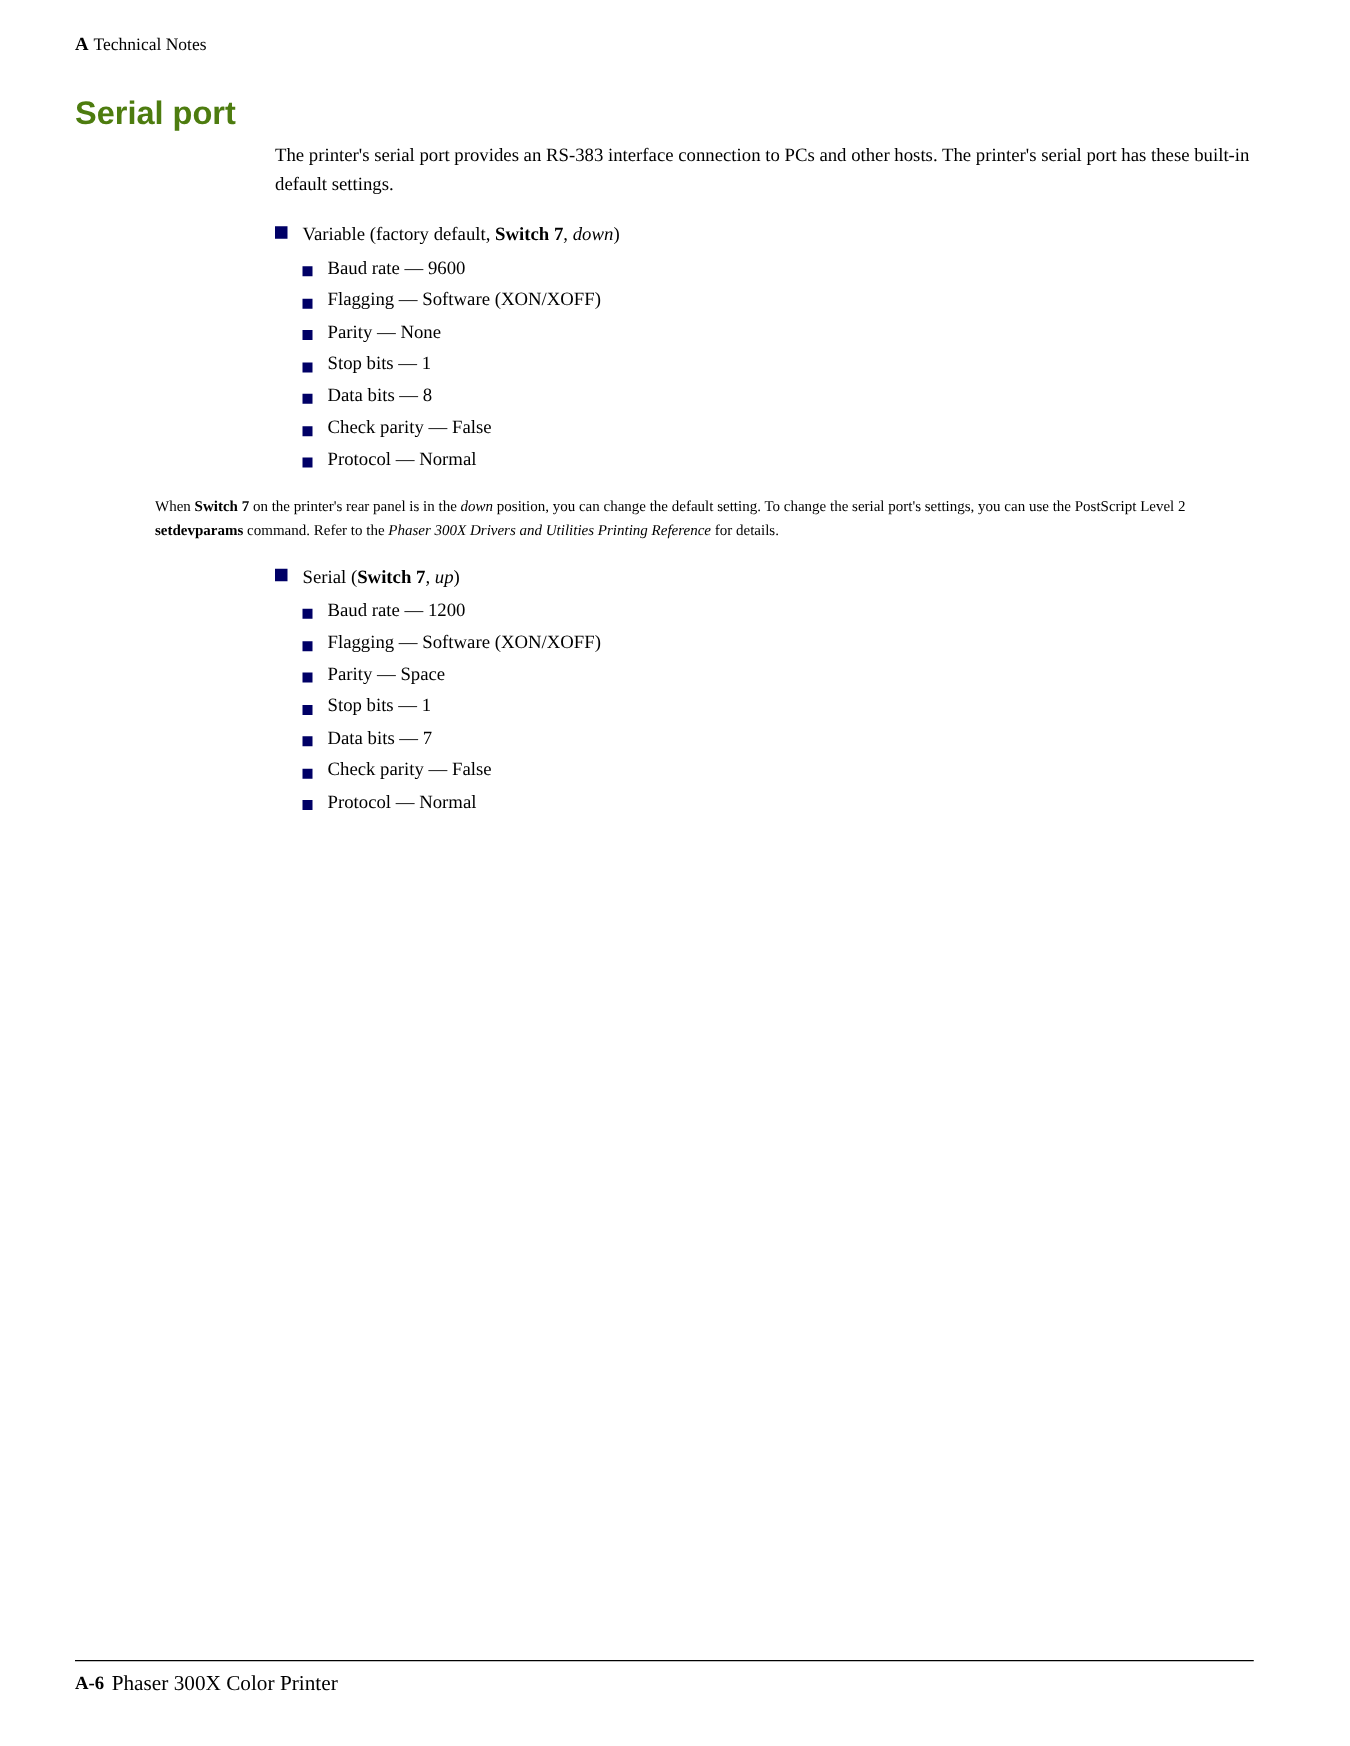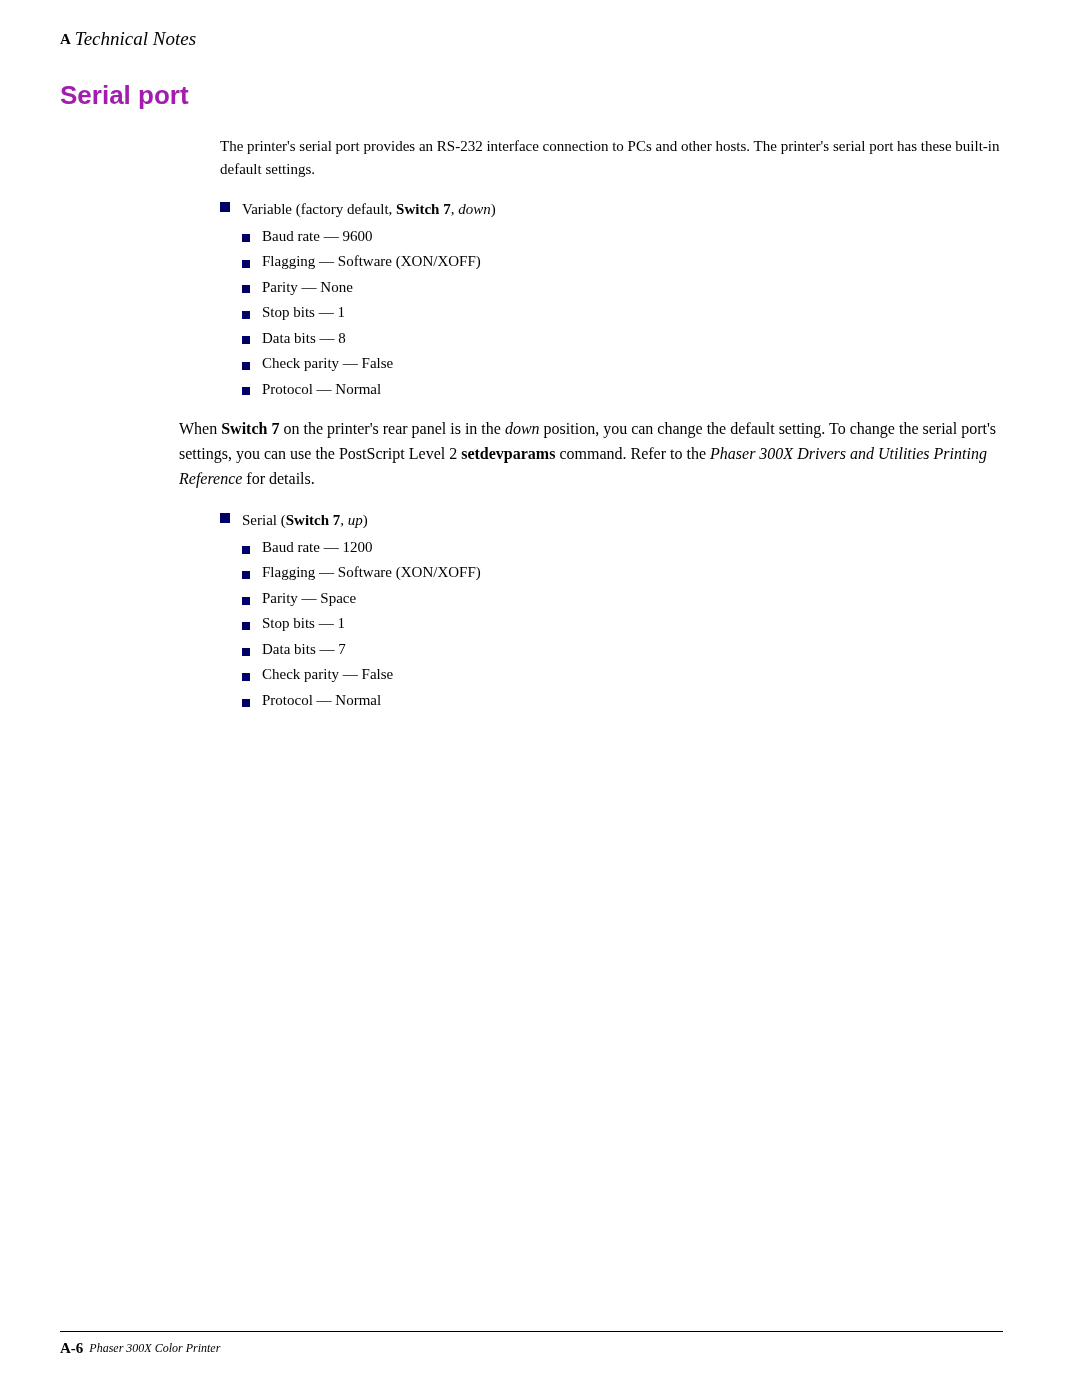--- a/index.html
+++ b/index.html
@@ -32,35 +32,34 @@
       align-items: center;
     }
 
     .header-letter {
       font-weight: bold;
       font-style: normal;
       margin-right: 4px;
     }
 
     .header-text {
-      font-style: italic;
-      font-size: 19px;
+      font-size: 14px;
     }
 
     
     .content {
       padding: 30px 60px 40px 60px;
     }
 
     .section-title {
-      color: #a21caf;
+      color: #4d7c0f;
       font-size: 26px;
       font-weight: bold;
       font-family: Arial, Helvetica, sans-serif;
-      margin-bottom: 24px;
+      margin-bottom: 8px;
     }
 
     .intro-paragraph {
       margin-left: 160px;
       margin-bottom: 18px;
       font-size: 15px;
       line-height: 1.5;
     }
 
     
@@ -116,22 +115,22 @@
       font-weight: bold;
       text-align: center;
     }
 
     .italic {
       font-style: italic;
       text-align: right;
     }
 
     .mid-paragraph {
-      margin-left: 119px;
-      font-size: 16px;
+      margin-left: 64px;
+      font-size: 12px;
       line-height: 1.55;
       margin-bottom: 18px;
     }
 
     
     .footer {
       position: absolute;
       bottom: 40px;
       left: 60px;
       right: 77px;
@@ -141,39 +140,38 @@
       padding-top: 8px;
     }
 
     .footer-label {
       font-weight: bold;
       margin-right: 6px;
       font-size: 15px;
     }
 
     .footer-title {
-      font-style: italic;
-      font-size: 12px;
+      font-size: 17px;
     }
   </style>
 </head>
 <body>
 
 <div class="page">
 
   <div class="header">
     <span class="header-letter">A</span>
     <span class="header-text">Technical Notes</span>
   </div>
 
   <div class="content">
 
     <h1 class="section-title">Serial port</h1>
 
-    <p class="intro-paragraph">The printer's serial port provides an RS-232 interface connection to PCs and other hosts.  The printer's serial port has these built-in default settings.</p>
+    <p class="intro-paragraph">The printer's serial port provides an RS-383 interface connection to PCs and other hosts.  The printer's serial port has these built-in default settings.</p>
 
     <ul class="bullet-list-outer">
       <li>
         <span class="bullet-square-outer"></span>
         <div>
           <span>Variable (factory default, </span><span class="bold">Switch 7</span><span class="italic">, down</span><span>)</span>
           
           <ul class="bullet-list-inner">
             <li>
               <span class="bullet-square-inner"></span>

